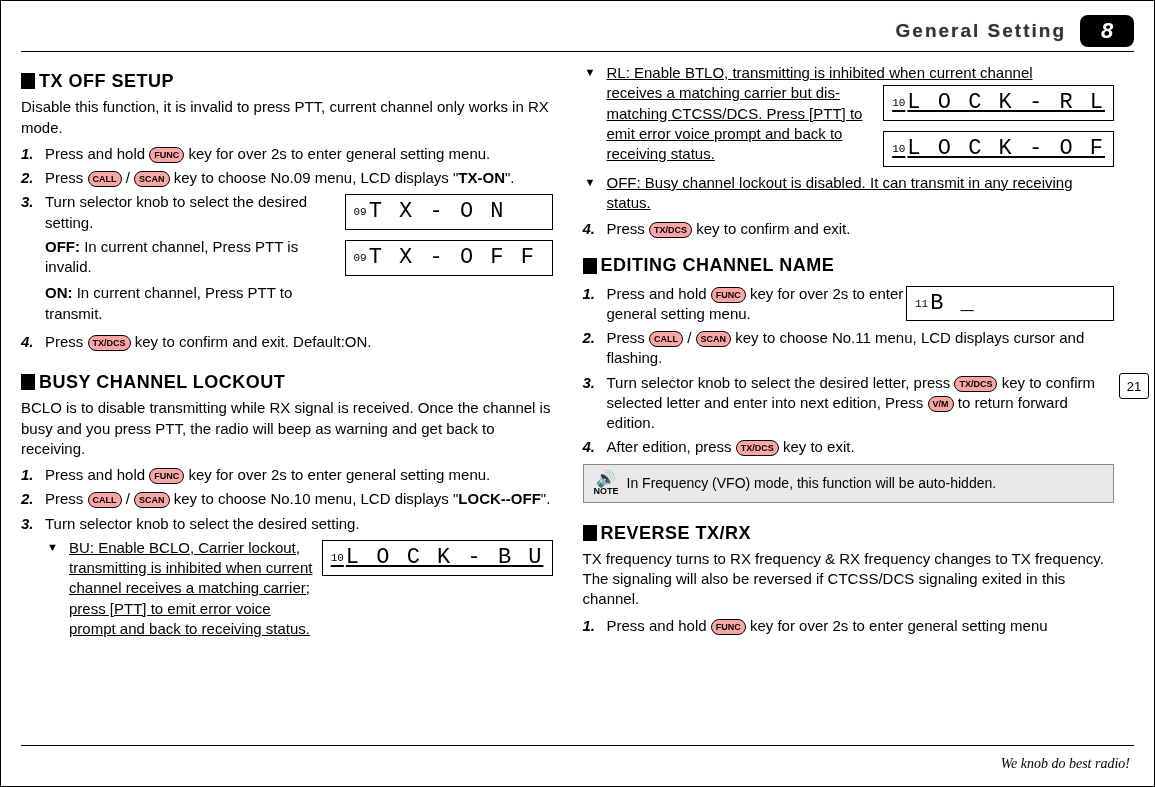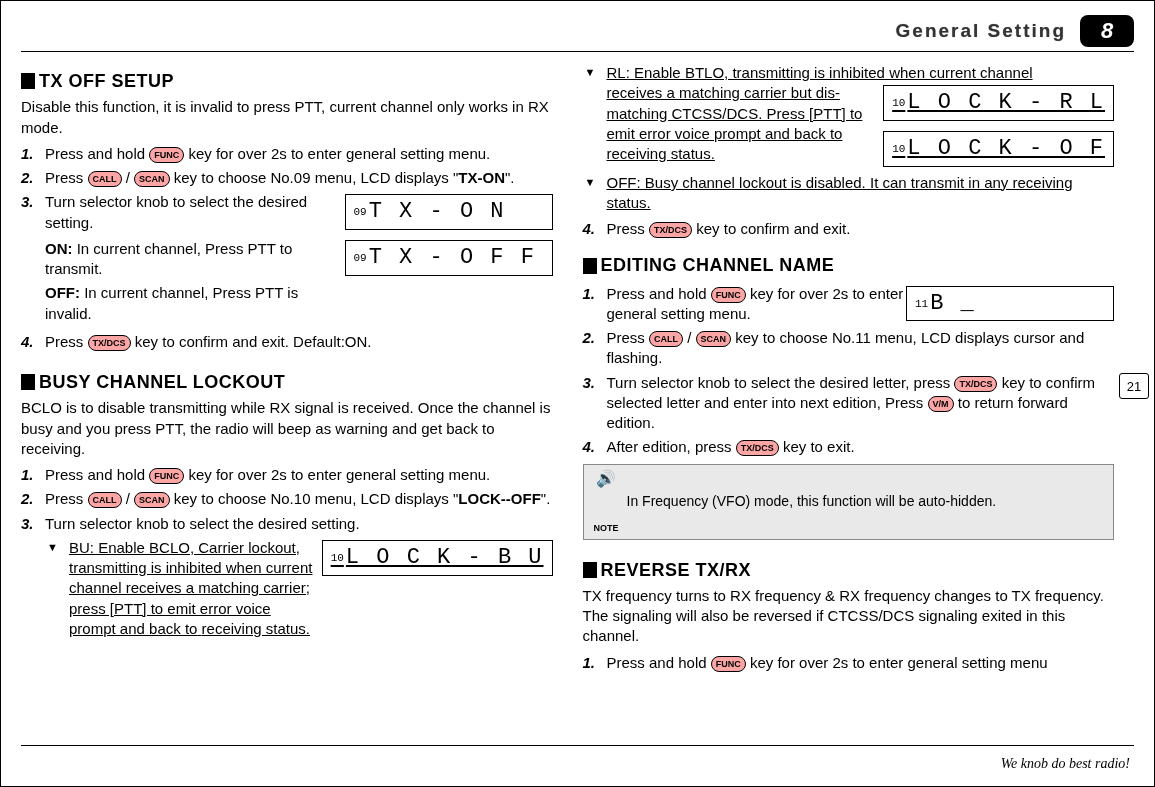--- a/index.html
+++ b/index.html
@@ -215,21 +215,21 @@
   }
   .note-box .note-icon {
     font-size: 14px;
     line-height: 1;
     display: flex;
     flex-direction: column;
     align-items: center;
     font-weight: bold;
   }
   .note-box .note-icon .spk { font-size: 16px; }
-  .note-box .note-icon .lbl { font-size: 9px; margin-top: 37px; }
+  .note-box .note-icon .lbl { font-size: 9px; }
   .bold { font-weight: bold; }
 </style>
 </head>
 <body>
 
 <div class="page">
 
   <div class="header">
     <span class="title">General Setting</span>
     <span class="chapter-tab">8</span>
@@ -263,22 +263,22 @@
           <span class="btn-key">CALL</span>
           <span> / </span>
           <span class="btn-key">SCAN</span>
           <span> key to choose No.09 menu, LCD displays "</span><span class="bold">TX-ON</span><span>".</span>
         </li>
         <li>
           <span class="num">3.</span>
           <div class="row-with-lcd">
             <div class="txt">
               <span>Turn selector knob to select the desired setting.</span>
+              <p><span class="bold">OFF:</span><span> In current channel, Press PTT is invalid.</span></p>
               <p style="margin-top:6px;"><span class="bold">ON:</span><span> In current channel, Press PTT to transmit.</span></p>
-              <p><span class="bold">OFF:</span><span> In current channel, Press PTT is invalid.</span></p>
             </div>
             <div class="stack-lcd">
               <span class="lcd-box"><span class="prefix">09</span><span>T X - O N</span></span>
               <span class="lcd-box"><span class="prefix">09</span><span>T X - O F F</span></span>
             </div>
           </div>
         </li>
         <li>
           <span class="num">4.</span>
           <span>Press </span>

